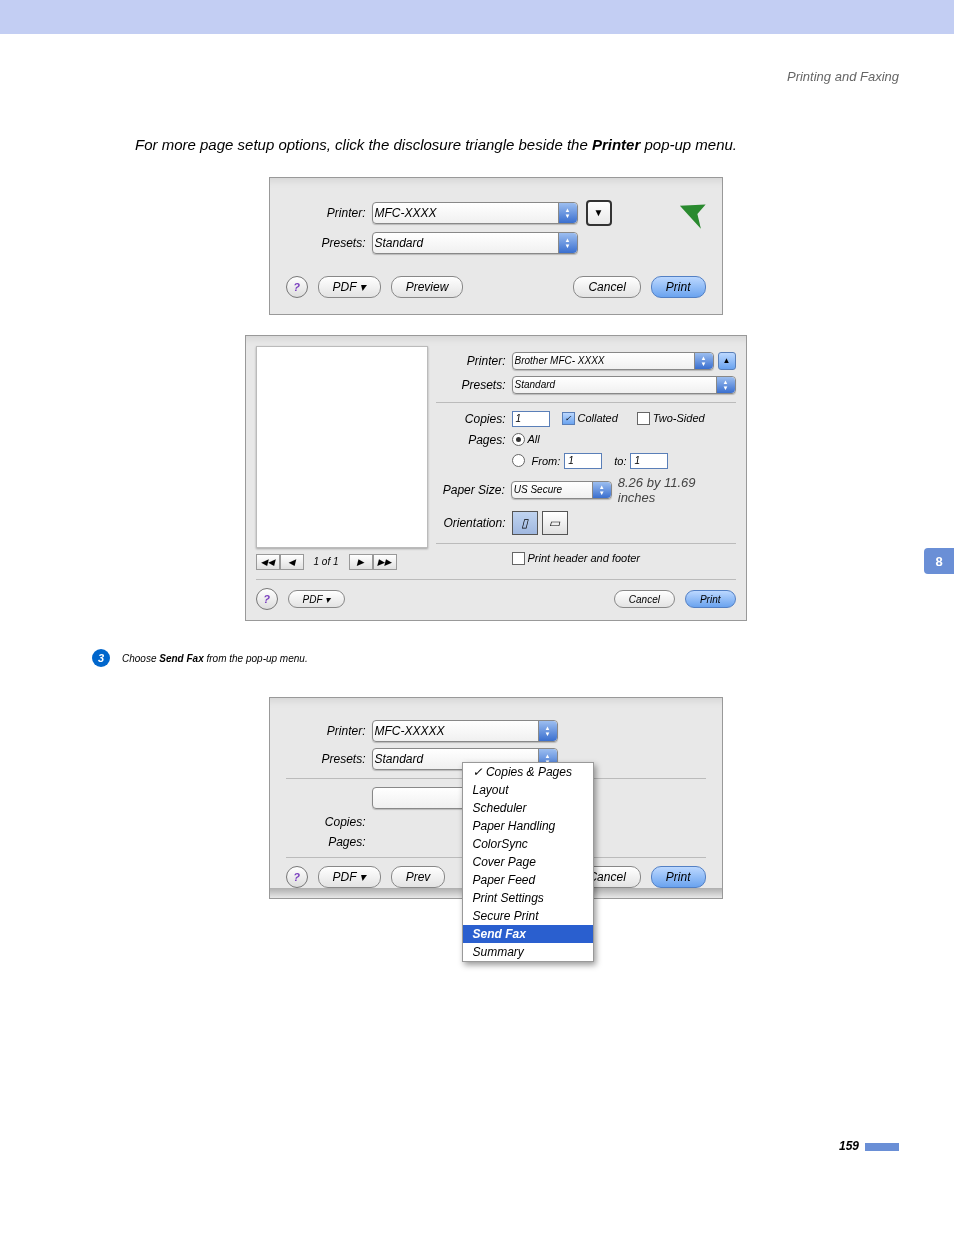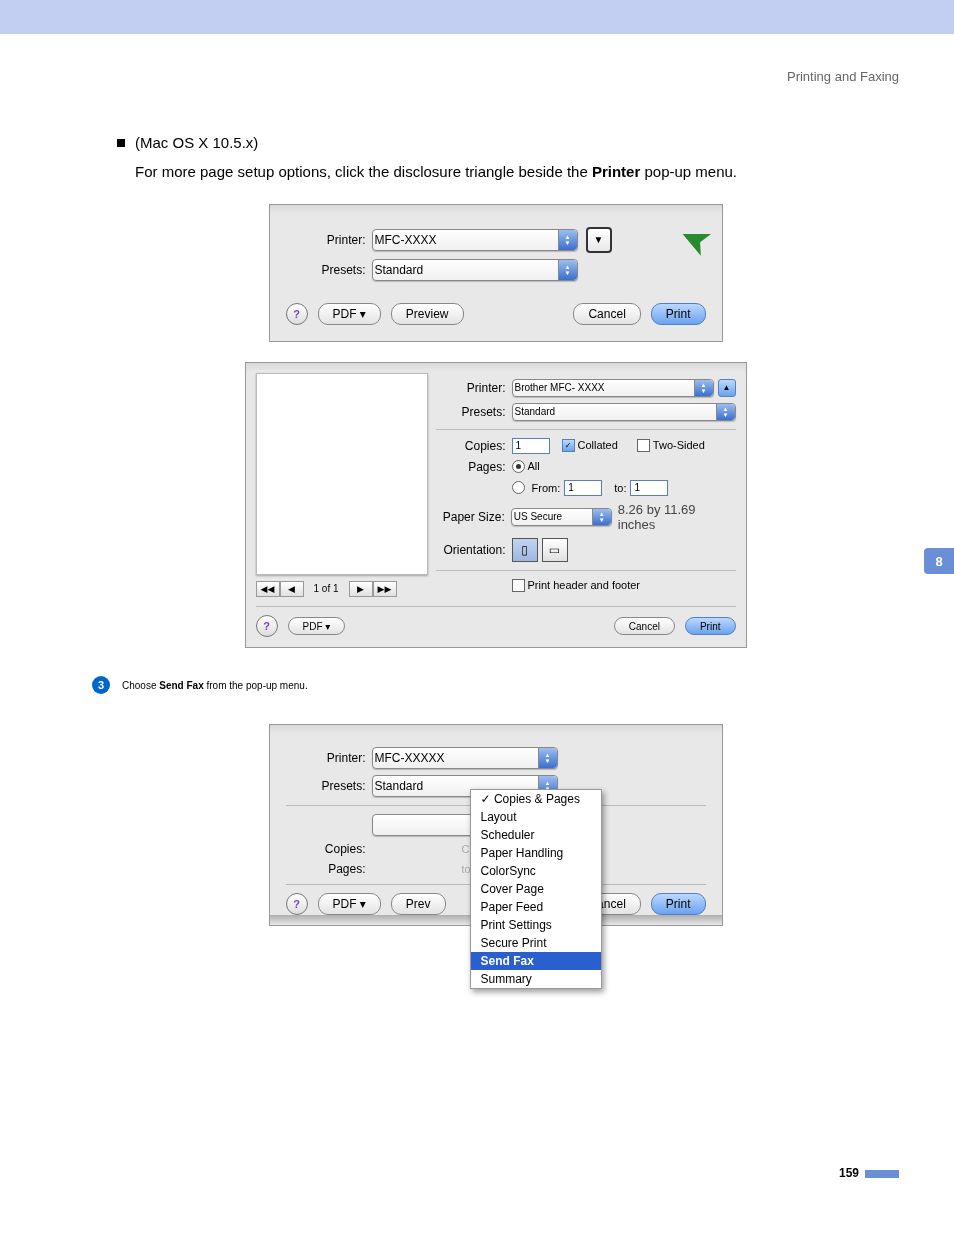--- a/index.html
+++ b/index.html
@@ -7,20 +7,21 @@
     padding: 0;
     font-family: Arial, Helvetica, sans-serif;
     background: #fff;
     width: 954px;
     color: #000;
   }
   .blue-bar { background: #c3cef3; height: 34px; }
   .spacer-bar { height: 35px; }
   .content {
     padding: 0 55px 0 92px;
+    font-style: italic;
   }
   .header-right {
     text-align: right;
     font-size: 13px;
     color: #666;
     margin-bottom: 50px;
     margin-top: 0;
   }
   .bullet-line {
     display: flex;
@@ -135,21 +136,21 @@
   .pager .pgtext{margin:0 10px;}
 
   
   .step-line { display:flex; align-items:center; margin-top:28px; margin-bottom:10px;}
   .step-badge{width:18px;height:18px;border-radius:50%;background:#0066cc;color:#fff;font-size:11px;font-weight:bold;display:flex;align-items:center;justify-content:center;margin-right:12px;}
   
   
   .d3 { width: 420px; background: #e8e8e8; padding: 16px 16px 6px; position:relative;}
   .d3 .lbl { width: 80px; }
   .menu-popup {
-    position:absolute; left:200px; top:64px; background:#fff; border:1px solid #999;
+    position:absolute; left:192px; top:64px; background:#fff; border:1px solid #999;
     box-shadow:2px 3px 6px rgba(0,0,0,0.4); z-index:5; font-size:12px; width:130px;
   }
   .menu-popup .mi{padding:2px 10px;white-space:nowrap;}
   .menu-popup .mi.sel{background:#2a5fcf;color:#fff;font-weight:bold;}
   .menu-popup .mi.check::before{content:"✓ ";}
   .d3 .greyed{color:#aaa;}
   .d3-bottom-shadow{height:10px;background:linear-gradient(rgba(0,0,0,0.25),transparent);margin:0 -16px -6px;}
 
   
   .side-tab {
@@ -165,24 +166,20 @@
 </head>
 <body>
 
 <div class="page-wrap">
 <div class="blue-bar"></div>
 <div class="spacer-bar"></div>
 
 <div class="content">
   <div class="header-right">Printing and Faxing</div>
 
-  <div class="bullet-line">
-    <div class="square-bullet"></div>
-    <span class="os-text">(Mac OS X 10.5.x)</span>
-  </div>
   <div class="body-text">
     <span>For more page setup options, click the disclosure triangle beside the </span><b>Printer</b><span> pop-up menu.</span>
   </div>
 
   <div class="dialogs-wrap">
 
     
     <div class="dialog d1">
       <span class="arrow-green">➤</span>
       <div class="row">

